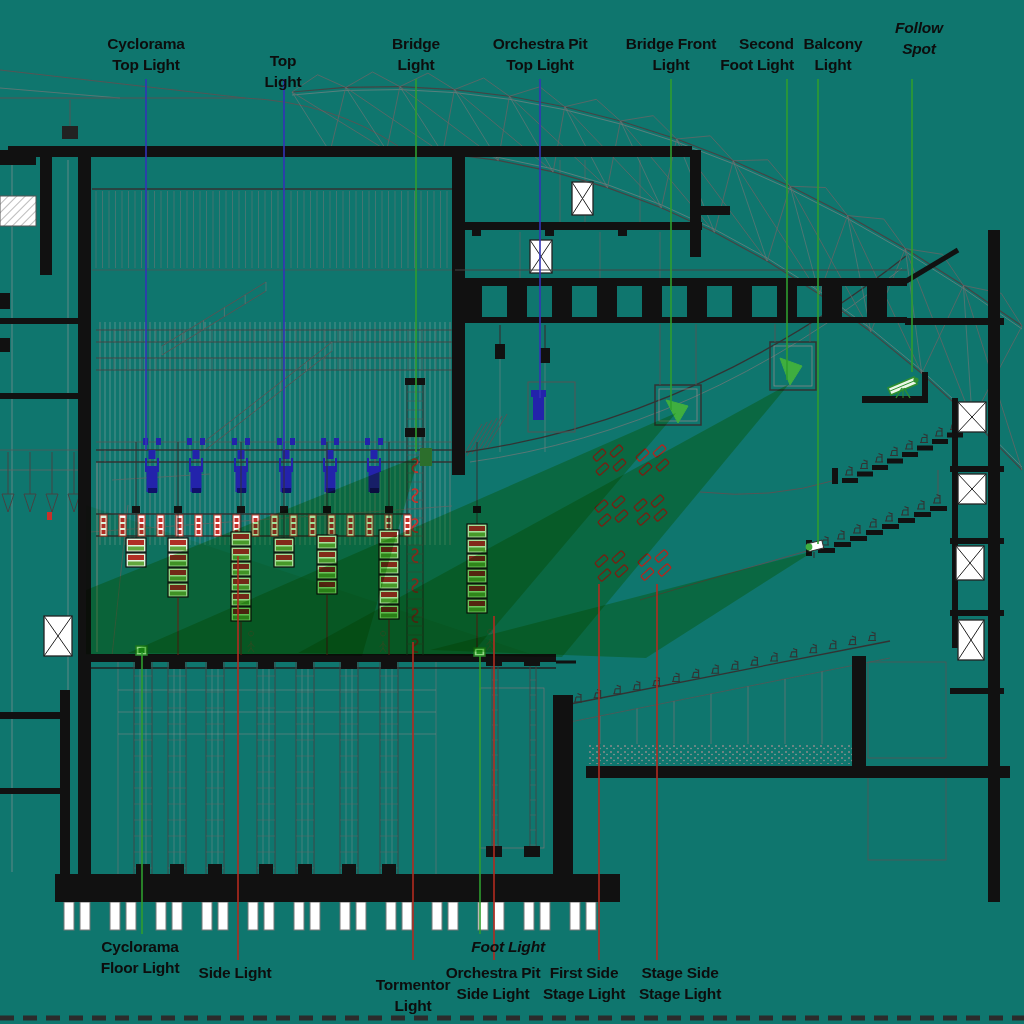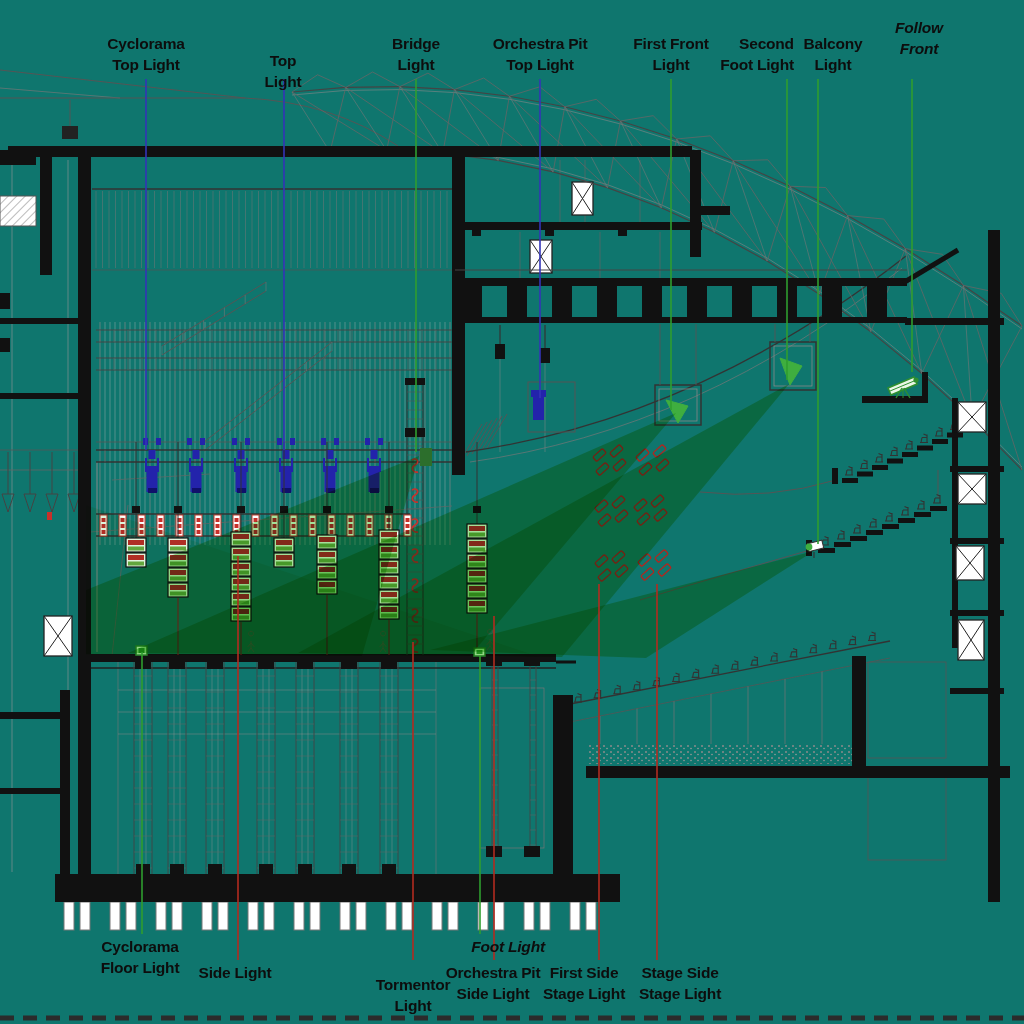--- a/index.html
+++ b/index.html
@@ -1157,34 +1157,34 @@
   </div>
   <div class="lbl" style="left: 416px; top: 33px;">
     <span>Bridge</span>
     <span>Light</span>
   </div>
   <div class="lbl" style="left: 540px; top: 33px;">
     <span>Orchestra Pit</span>
     <span>Top Light</span>
   </div>
   <div class="lbl" style="left: 671px; top: 33px;">
-    <span>First Front</span>
+    <span>Bridge Front</span>
     <span>Light</span>
   </div>
   <div class="lbl" style="left: 757px; top: 33px; text-align: right;">
     <span>Second</span>
     <span>Foot Light</span>
   </div>
   <div class="lbl" style="left: 833px; top: 33px;">
     <span>Balcony</span>
     <span>Light</span>
   </div>
   <div class="lbl" style="left: 919px; top: 17px; font-style: italic;">
     <span>Follow</span>
-    <span>Front</span>
+    <span>Spot</span>
   </div>
 
   <div class="lbl" style="left: 140px; top: 936px;">
     <span>Cyclorama</span>
     <span>Floor Light</span>
   </div>
   <div class="lbl" style="left: 235px; top: 962px;">
     <span>Side Light</span>
     <span></span>
   </div>

